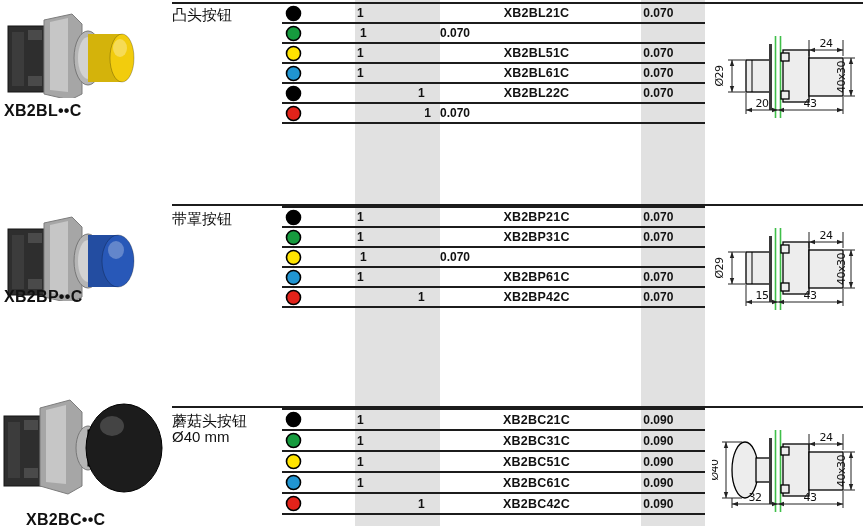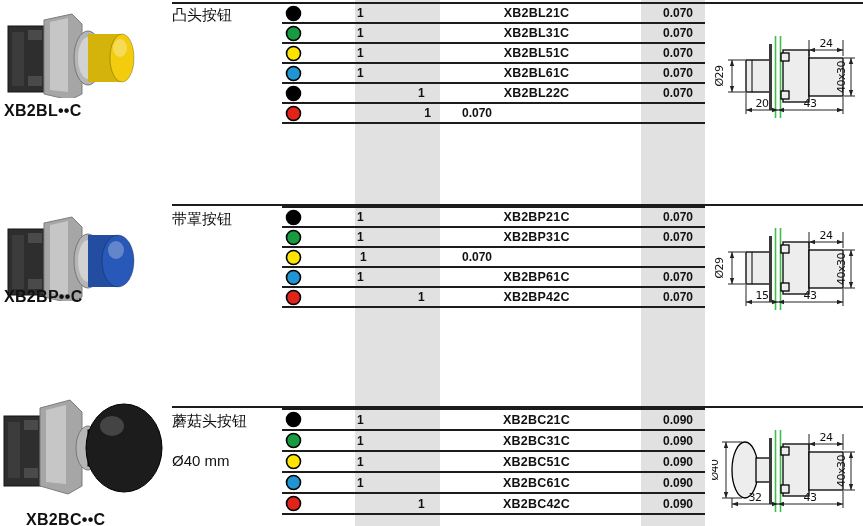--- a/index.html
+++ b/index.html
@@ -13,21 +13,21 @@
   .hrule { position:absolute; left:172px; width:691px; height:2px; background:#1c1c1c; }
   .ptable { position:absolute; left:282px; width:423px; border-top:2px solid #1c1c1c; }
   .row { display:flex; align-items:center; height:20px; box-sizing:border-box;
          border-bottom:2px solid #1c1c1c; font-weight:bold; font-size:12px; }
   .tall .row { height:21px; }
   .c { box-sizing:border-box; white-space:nowrap; }
   .cdot  { width:73px; padding-left:3px; display:flex; align-items:center; }
   .cq1   { width:43px; padding-left:5px; text-align:left; }
   .cq2   { width:42px; padding-right:9px; text-align:right; }
   .cpart { width:219px; padding-right:4px; text-align:center; font-size:12.5px; letter-spacing:0.2px; }
-  .cwt   { width:64px; padding-right:12px; text-align:right; }
+  .cwt   { width:64px; padding-right:12px; text-align:left; }
   .ptype { position:absolute; left:172px; font-size:15px; font-weight:normal; }
   .pmodel { position:absolute; left:4px; font-size:16px; font-weight:bold; letter-spacing:0.3px; }
   .photo, .dwg { position:absolute; }
   .part-fill { fill:#ededed; stroke:#000; stroke-width:1.3; }
   .oline { stroke:#000; stroke-width:1; fill:none; }
   .gline { stroke:#3fbf49; stroke-width:1.6; }
   .dline { stroke:#222; stroke-width:1; fill:none; }
   .arr  { fill:#222; stroke:none; }
   .dtxt { font-size:11px; fill:#111; letter-spacing:-0.5px; font-family:"DejaVu Sans", sans-serif; }
 </style>
@@ -73,21 +73,20 @@
       <div class="c cwt">0.070</div>
     </div>
     <div class="row">
       <div class="c cdot">
           <svg width="17" height="17" viewBox="0 0 17 17">
             <circle cx="8.5" cy="8.5" r="7" stroke="#000" stroke-width="1.6" fill="#169b3e"></circle>
           </svg>
         </div>
       <div class="c cq1">1</div>
       <div class="c cq2"></div>
-      <div class="c cpart">XB2BL31C</div>
       <div class="c cwt">0.070</div>
     </div>
     <div class="row">
       <div class="c cdot">
           <svg width="17" height="17" viewBox="0 0 17 17">
             <circle cx="8.5" cy="8.5" r="7" stroke="#000" stroke-width="1.6" fill="#ffe400"></circle>
           </svg>
         </div>
       <div class="c cq1">1</div>
       <div class="c cq2"></div>
@@ -287,21 +286,21 @@
     <rect x="22" y="76" width="14" height="10" fill="#4a4a4a"></rect>
     <polygon points="38,16 68,8 80,20 80,94 66,102 38,94" fill="#a6a6a6" stroke="#7d7d7d"></polygon>
     <polygon points="44,18 64,13 64,92 44,90" fill="#c6c6c6"></polygon>
     <ellipse cx="86" cy="56" rx="12" ry="22" fill="#b5b5b5" stroke="#777777"></ellipse>
     <rect x="86" y="38" width="26" height="36" stroke="#000000" fill="#1c1c1c"></rect>
     <ellipse cx="122" cy="56" rx="38" ry="44" stroke="#000000" fill="#1c1c1c"></ellipse>
     <ellipse cx="110" cy="34" rx="12" ry="10" fill="#666666" opacity="0.55"></ellipse>
   </svg>
   <div class="pmodel" style="top:511px;margin-left:22px;">XB2BC••C</div>
   <div class="ptype" style="top:412px;">蘑菇头按钮</div>
-  <div class="ptype" style="top:452px;">Ø40 mm</div>
+  <div class="ptype" style="top:428px;">Ø40 mm</div>
 
   <div class="ptable tall" style="top:408px;">
     <div class="row">
       <div class="c cdot">
           <svg width="17" height="17" viewBox="0 0 17 17">
             <circle cx="8.5" cy="8.5" r="7" stroke="#000" stroke-width="1.6" fill="#000000"></circle>
           </svg>
         </div>
       <div class="c cq1">1</div>
       <div class="c cq2"></div>

